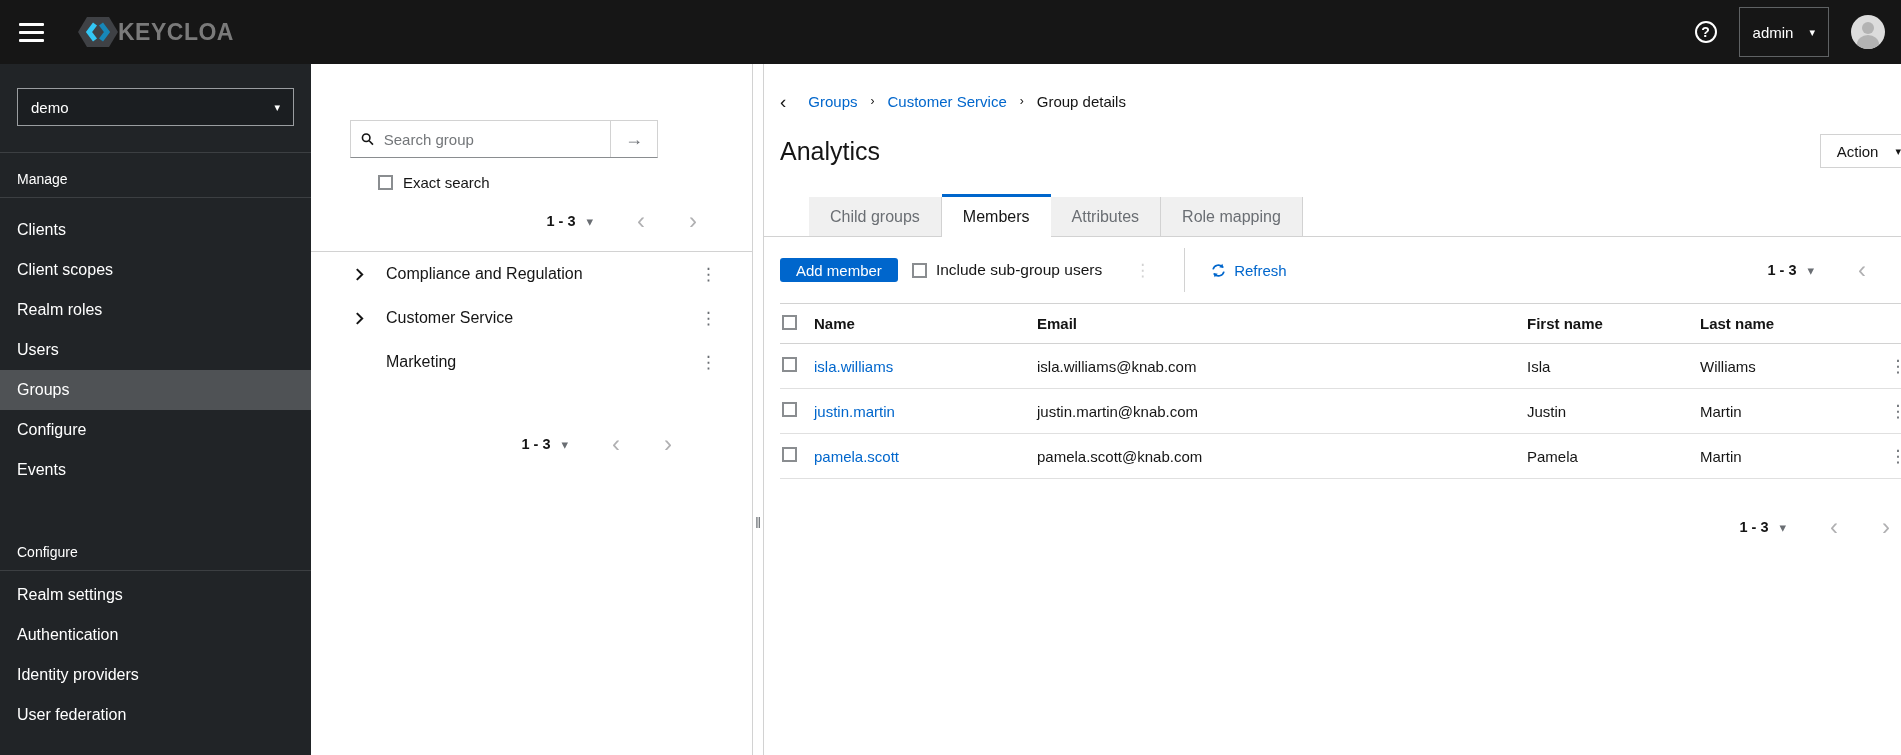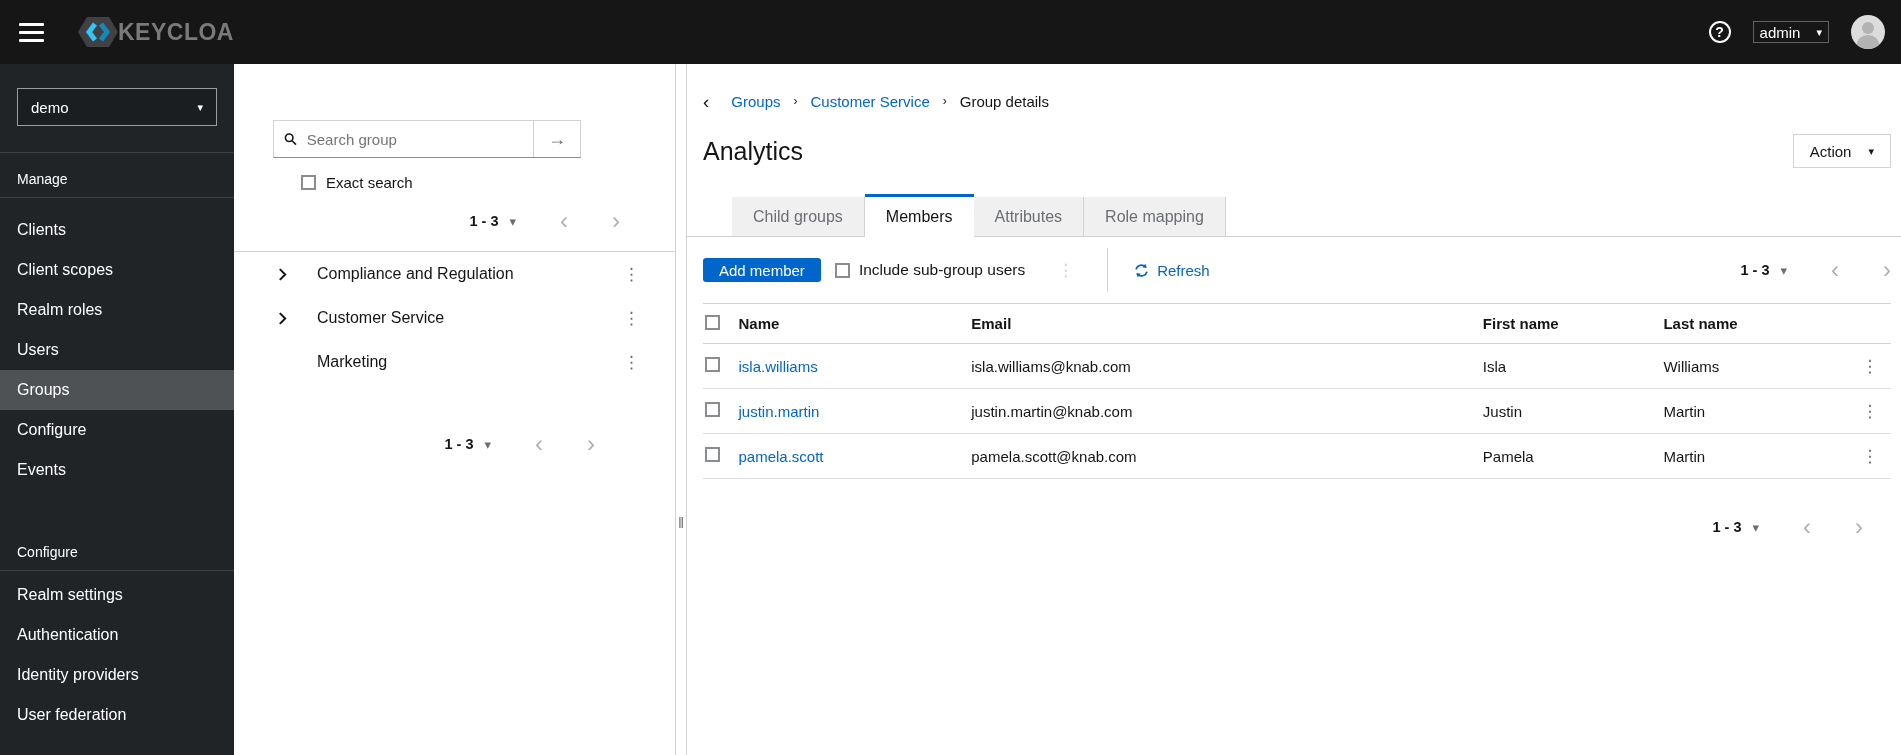--- a/index.html
+++ b/index.html
@@ -17,30 +17,30 @@
   }
   .hamburger { width:25px; display:flex; flex-direction:column; gap:5px; cursor:pointer; margin-left:3px; }
   .hamburger span { height:3px; background:#fff; border-radius:1px; }
   .brand { margin-left:30px; display:flex; align-items:center; }
   .topbar-right { margin-left:auto; display:flex; align-items:center; gap:22px; }
   .help-icon {
     width:22px; height:22px; border:2px solid #fff; border-radius:50%;
     color:#fff; font-size:14px; font-weight:bold; display:flex; align-items:center; justify-content:center;
   }
   .user-dropdown {
-    border:1px solid #5f6264; color:#fff; height:22px; padding:0 6px;
+    border:1px solid #5f6264; color:#fff; height:50px; padding:0 13px;
     display:flex; align-items:center; gap:16px; font-size:15px;
   }
   .user-dropdown .caret, .realm-select .caret, .action-btn .caret { font-size:11px; }
 
   
   .app { display:flex; height:691px; }
 
   
-  .sidebar { width:234px; background:#212427; color:#fff; flex-shrink:0; }
+  .sidebar { width:311px; background:#212427; color:#fff; flex-shrink:0; }
   .realm-select {
     margin:24px 17px 0; height:38px; border:1px solid #9a9da0; background:#1b1e21;
     display:flex; align-items:center; justify-content:space-between; padding:0 13px; font-size:15px; cursor:pointer;
   }
   .sb-divider { border:none; border-top:1px solid #3c3f42; margin:0; }
   .sb-divider.first { margin-top:26px; }
   .section-label { padding:18px 17px 10px; font-size:14px; }
   .nav-list { padding-top:12px; }
   .nav-item { height:40px; display:flex; align-items:center; padding-left:17px; font-size:16px; cursor:pointer; }
   .nav-item.active { background:#4f5255; }
@@ -56,21 +56,21 @@
   .search-btn { width:47px; border:none; border-left:1px solid #d2d2d2; background:#fff; color:#6a6e73; font-size:18px; cursor:pointer; }
   .exact-row { margin:15px 0 0 41px; display:flex; align-items:center; gap:10px; font-size:15px; height:18px;padding-left:26px; }
   .cb { appearance:none; -webkit-appearance:none; width:15px; height:15px; border:2px solid #8a8d90; background:#fff; margin:0; flex-shrink:0; cursor:pointer; }
 
   .pager { display:flex; align-items:center; font-size:14.5px; font-weight:700; color:#151515; }
   .pager .caret { font-weight:400; color:#6a6e73; margin-left:11px; font-size:13px; cursor:pointer; }
   .pager .pnav { font-weight:400; color:#b0b0b2; font-size:24px; line-height:1; margin-left:44px; cursor:pointer; }
   .pager .range { cursor:pointer; }
 
   .panel-pager-top { height:61px; display:flex; align-items:center; justify-content:flex-end; padding-right:55px; border-bottom:1px solid #d2d2d2; }
-  .tree-row { height:44px; display:flex; align-items:center; padding:0 35px 0 44px;gap:8px; }
+  .tree-row { height:44px; display:flex; align-items:center; padding:0 35px 0 44px; }
   .tree-toggle { width:14px; margin-right:17px; display:flex; align-items:center; cursor:pointer; }
   .tree-label { font-size:16px; color:#151515; cursor:pointer; }
   .kebab { margin-left:auto; color:#6a6e73; font-size:17px; line-height:1; cursor:pointer; }
   .panel-pager-bottom { margin-top:48px; display:flex; justify-content:flex-end; padding-right:80px; }
 
   
   .splitter { width:11px; border-right:1px solid #d2d2d2; position:relative; flex-shrink:0; }
   .grip { position:absolute; top:450px; left:2px; color:#6a6e73; font-size:15px; cursor:col-resize; }
 
   

